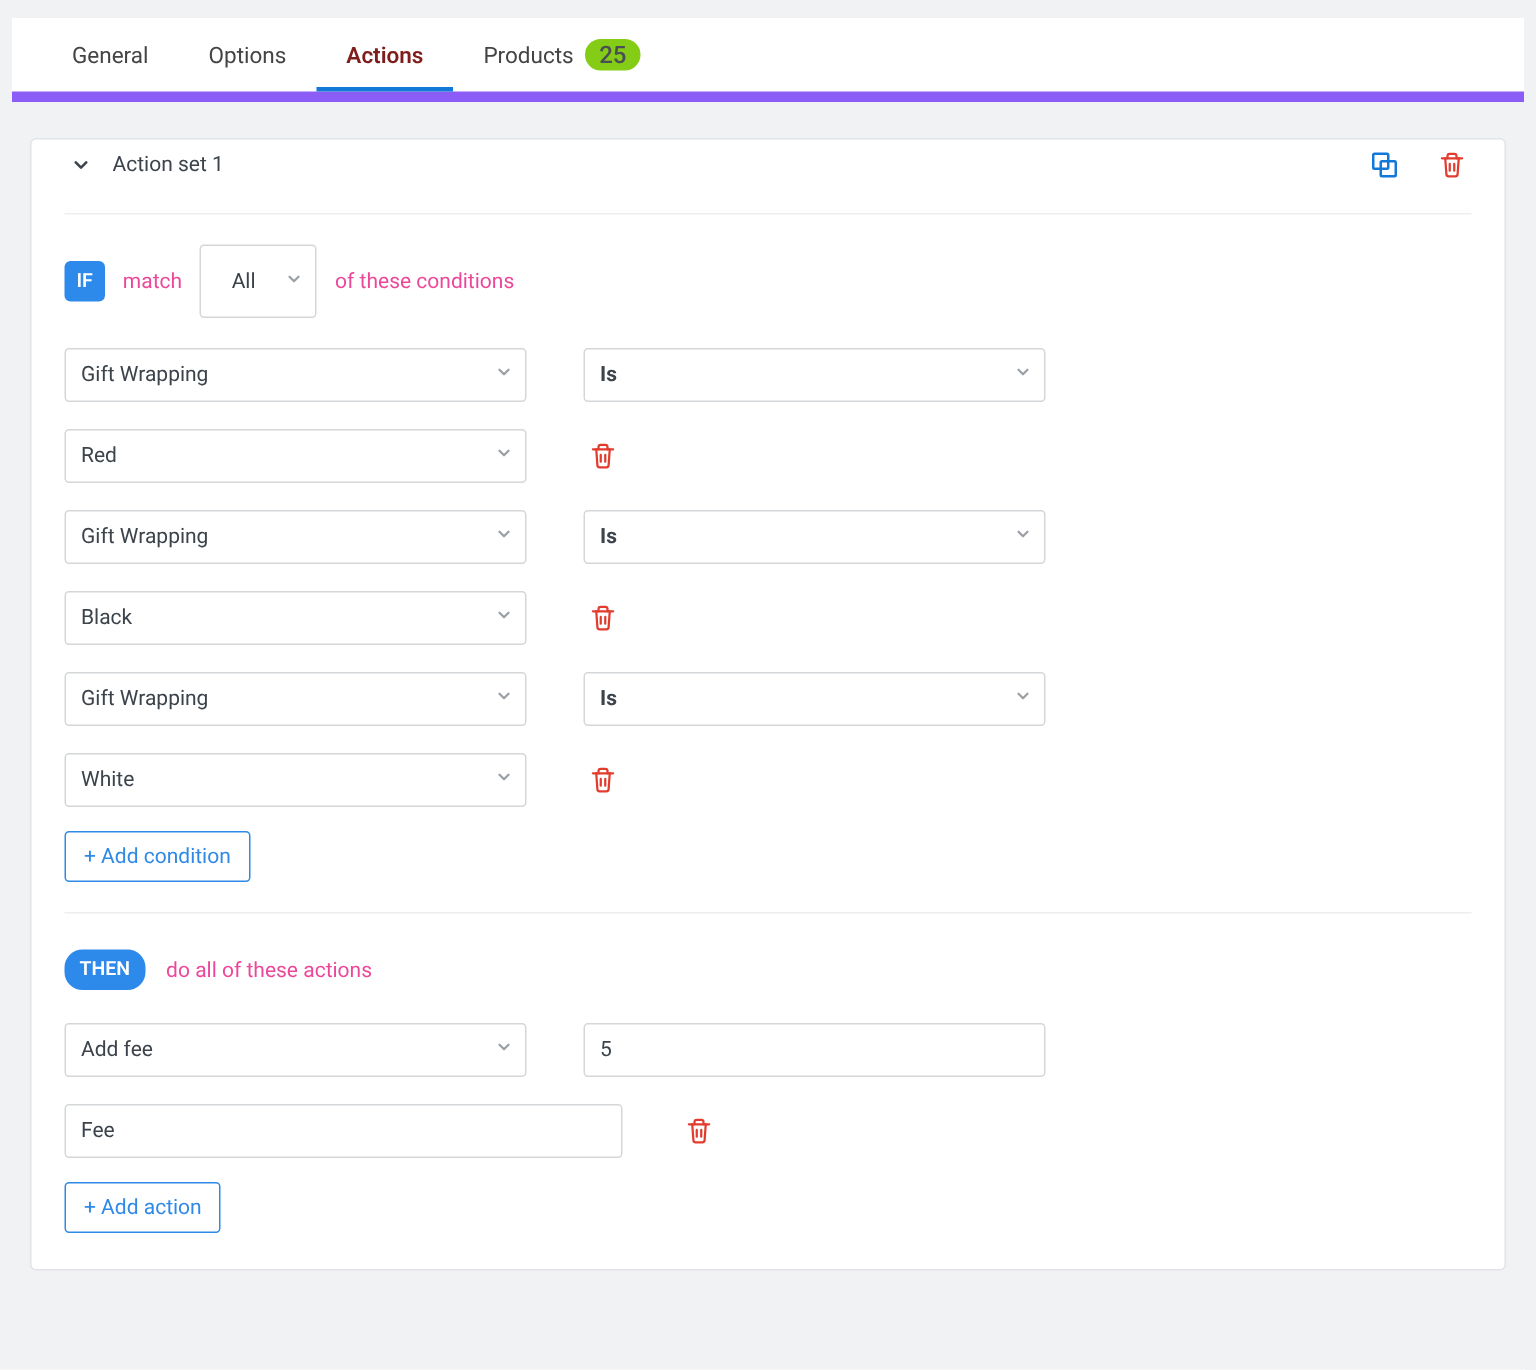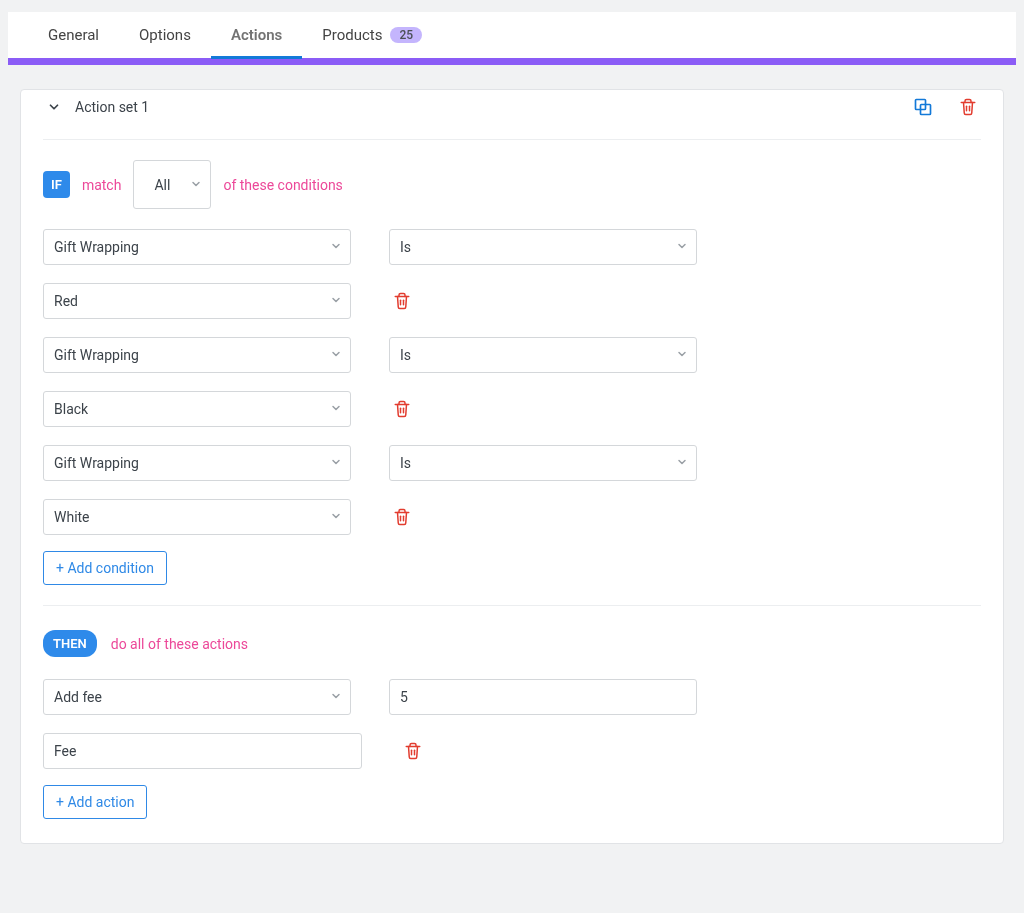--- a/index.html
+++ b/index.html
@@ -1,36 +1,36 @@
 <!DOCTYPE html>
 <html><head>
 <meta charset="utf-8">
 <style>
   * { box-sizing: border-box; margin: 0; padding: 0; font-family: -apple-system, BlinkMacSystemFont, "Segoe UI", Roboto, Helvetica, Arial, sans-serif; }
   body { background: #f1f2f3; color: #3c434a; font-size: 14px; }
   .page { padding: 12px 8px 20px 8px; }
   .tabs-container { background: #fff; border-bottom: 7px solid #8b5cf6; }
   .tabs { display: flex; align-items: center; padding: 0 20px; }
   .tab { padding: 14px 20px; cursor: pointer; color: #444; font-size: 15px; display: flex; align-items: center; gap: 8px; }
-  .tab.active { color: #737373; font-weight: 600; position: relative; }
+  .tab.active { color: #7f1d1d; font-weight: 600; position: relative; }
   .tab.active::after { content: ""; position: absolute; left: 0; right: 0; bottom: -1px; height: 3px; background: #1379d8; }
-  .badge { background: #c4b5fd; color: #4a4f55; border-radius: 11px; padding: 1px 9px; font-size: 12px; font-weight: 500; }
+  .badge { background: #84cc16; color: #4a4f55; border-radius: 11px; padding: 1px 9px; font-size: 16px; font-weight: 500; }
   .panel { margin: 24px 12px 10px 12px; background: #fff; border: 1px solid #e1e3e6; border-radius: 4px; padding: 3px 22px 24px 22px; }
   .set-header { display: flex; align-items: center; justify-content: space-between; border-bottom: 1px solid #eceef0; padding-bottom: 18px; margin-bottom: 20px; }
   .set-header-left { display: flex; align-items: center; gap: 10px; }
   .set-title { font-size: 14px; color: #3c434a; }
   .icon-btn { background: none; border: none; cursor: pointer; padding: 4px; display: inline-flex; }
   .row { display: flex; align-items: center; gap: 16px; margin-bottom: 14px; }
   .pill-if { background: #2e8aea; color: #fff; border-radius: 4px; padding: 6px 8px; font-size: 13px; font-weight: 600; }
   .pill-then { background: #2e8aea; color: #fff; border-radius: 12px; padding: 6px 10px; font-size: 13px; font-weight: 600; }
   .label-text { color: #ec4899; font-size: 14px; }
   .select { position: relative; border: 1px solid #d4d7da; border-radius: 3px; background: #fff; height: 36px; display: flex; align-items: center; padding: 0 30px 0 10px; color: #3c434a; cursor: pointer; font-size: 14px; }
   .select.small { width: 78px; height: 49px; justify-content: center; }
   .select.w1 { width: 308px; }
-  .select.w2 { width: 308px; }
+  .select.w2 { width: 308px; font-weight: bold; }
   .chevron { position: absolute; right: 8px; top: 50%; transform: translateY(-50%); pointer-events: none; }
   .cond-row { display: flex; align-items: center; gap: 38px; margin-bottom: 14px; }
   .input { border: 1px solid #d4d7da; border-radius: 3px; height: 36px; width: 308px; padding: 0 10px; font-size: 14px; color: #3c434a; }
   .btn-outline { border: 1px solid #2f89e6; color: #2f89e6; background: #fff; border-radius: 3px; padding: 8px 12px; font-size: 14px; cursor: pointer; }
   .divider { border: none; border-top: 1px solid #eceef0; margin: 20px 0 24px 0; }
   .trash-btn { background: none; border: none; cursor: pointer; padding: 4px; display: inline-flex; }
   .section-gap { height: 4px; }
 </style>
 </head>
 <body>
@@ -217,21 +217,21 @@
       <div class="select w1">
         <span>Add fee</span>
         <span class="chevron"><svg width="12" height="12" viewBox="0 0 24 24" fill="none" stroke="#9aa0a6" stroke-width="3" stroke-linecap="round" stroke-linejoin="round">
               <polyline points="6 9 12 15 18 9"></polyline>
             </svg></span>
       </div>
       <input class="input" value="5" style="">
     </div>
     <div class="section-gap"></div>
     <div class="cond-row" style="margin-bottom:16px;">
-      <input class="input" style="width: 319px;" value="Fee">
+      <input class="input" style="width: 372px;" value="Fee">
       <button class="trash-btn">
         <svg width="18" height="18" viewBox="0 0 24 24" fill="none" stroke="#e23c2f" stroke-width="2" stroke-linecap="round" stroke-linejoin="round">
             <polyline points="3 6 5 6 21 6"></polyline>
             <path d="M8 6V4a2 2 0 0 1 2-2h4a2 2 0 0 1 2 2v2"></path>
             <path d="M6 6l1 14a2 2 0 0 0 2 2h6a2 2 0 0 0 2-2l1-14"></path>
             <line x1="10" y1="11" x2="10" y2="17"></line>
             <line x1="14" y1="11" x2="14" y2="17"></line>
           </svg>
       </button>
     </div>

